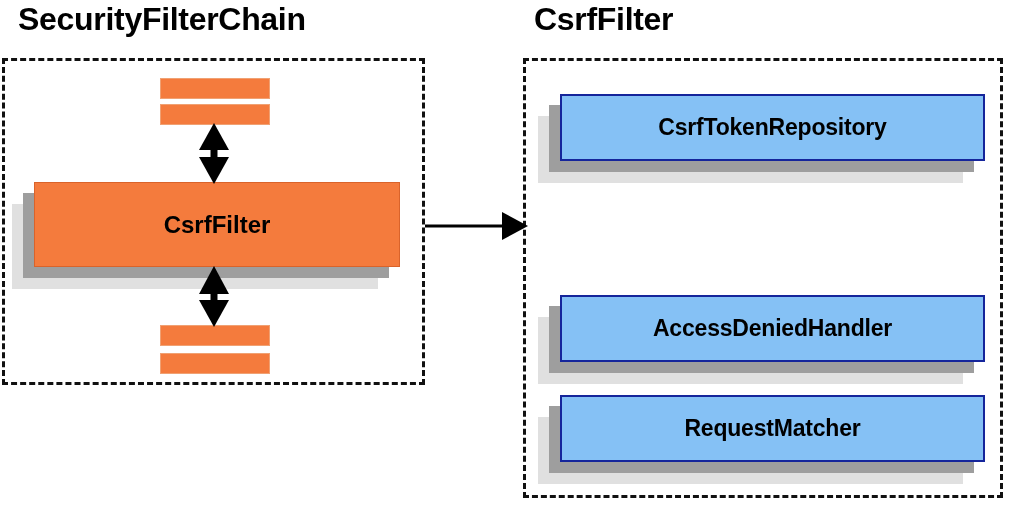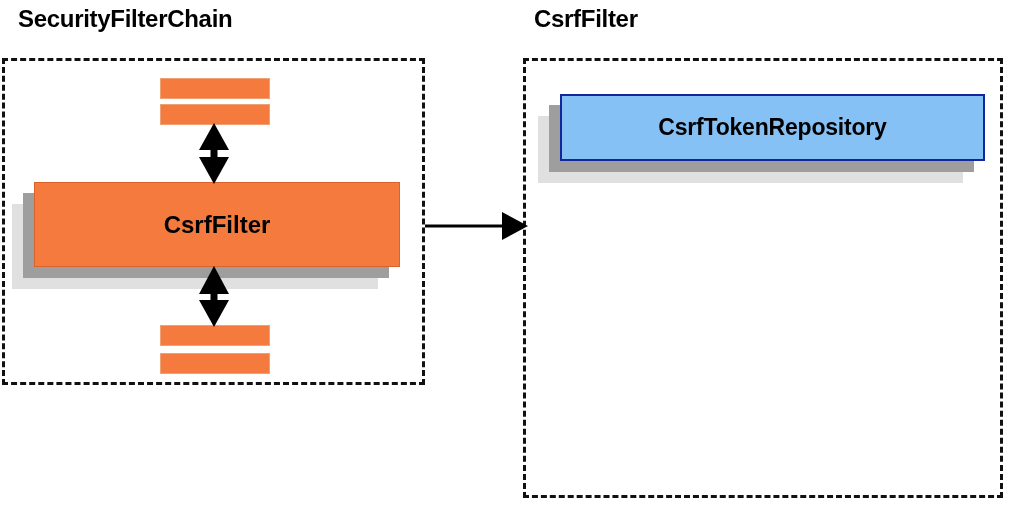--- a/index.html
+++ b/index.html
@@ -20,21 +20,21 @@
     left: 0; top: 0;
     width: 1010px;
     height: 505px;
   }
 
   
   .panel-title {
     position: absolute;
     font-family: "Liberation Sans", sans-serif;
     font-weight: bold;
-    font-size: 24px;
+    font-size: 32px;
     line-height: 30px;
     color: #000000;
     white-space: nowrap;
     letter-spacing: -0.3px;
   }
   #title-left  { left: 18px;  top: 4px; }
   #title-right { left: 534px; top: 4px; }
 
   
   .dashed-box {
@@ -132,21 +132,31 @@
 
   <div class="dashed-box" id="csrf-box"></div>
 
   <div class="node blue" style="left:560px; top:94px; width:425px; height:67px;">
     <div class="shadow-far"></div>
     <div class="shadow-near"></div>
     <div class="face">CsrfTokenRepository</div>
   </div>
 
 
+  <div class="node blue" style="left:560px; top:295px; width:425px; height:67px;">
+    <div class="shadow-far"></div>
+    <div class="shadow-near"></div>
+    <div class="face">AccessDeniedHandler</div>
+  </div>
 
+  <div class="node blue" style="left:560px; top:395px; width:425px; height:67px;">
+    <div class="shadow-far"></div>
+    <div class="shadow-near"></div>
+    <div class="face">RequestMatcher</div>
+  </div>
 
   <svg id="arrow-layer" viewBox="0 0 1010 505" width="1010" height="505">
 
     <g>
       <line x1="214" y1="133" x2="214" y2="174" stroke="#000000" stroke-width="7"></line>
       <polygon points="214,123 229,150 199,150" fill="#000000"></polygon>
       <polygon points="214,184 229,157 199,157" fill="#000000"></polygon>
     </g>
 
     <g>

